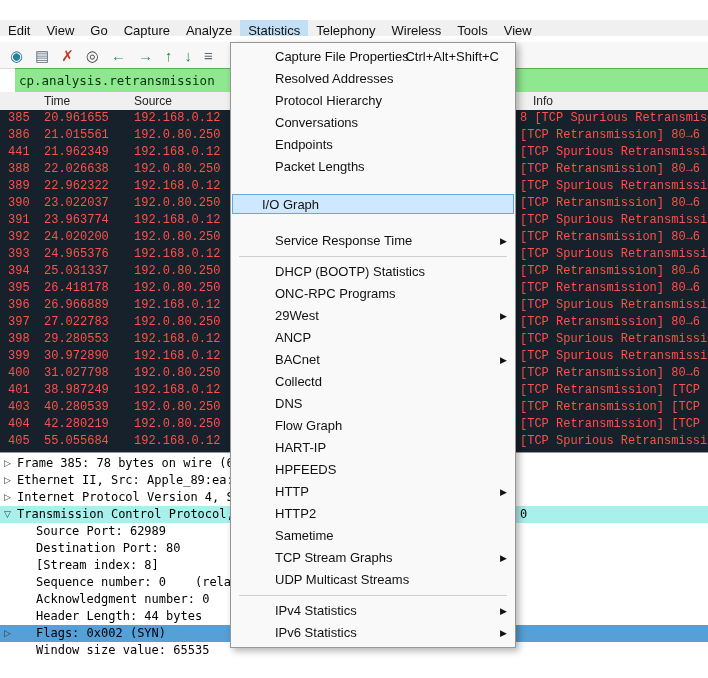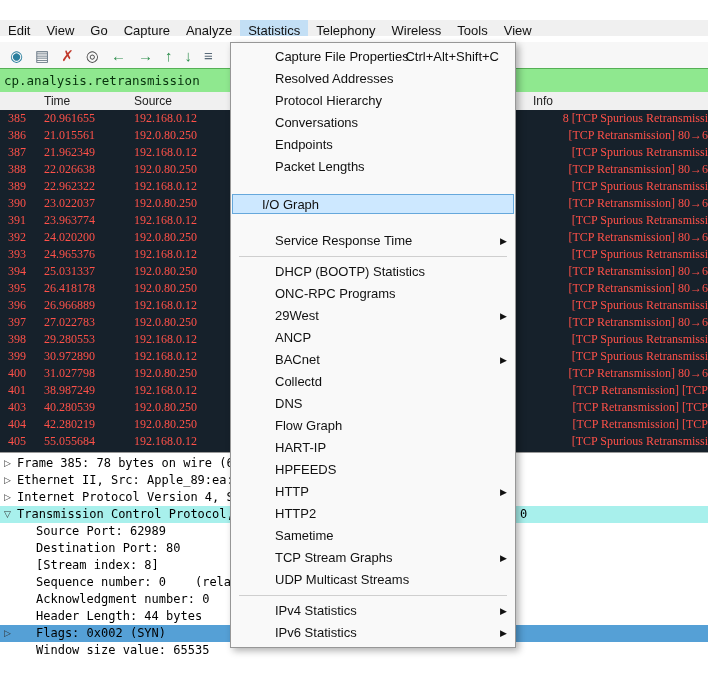--- a/index.html
+++ b/index.html
@@ -12,34 +12,34 @@
   .mb-item{padding:0 8px;line-height:22px;cursor:default;}
   .mb-item.active{background:#c3dff5;text-align:right;}
 
   
   .toolbar{position:absolute;top:42px;left:0;right:0;height:26px;background:#f7f7f7;
            border-bottom:1px solid #dcdcdc;display:flex;align-items:center;gap:12px;
            padding-left:10px;}
   .tb-icon{font-size:15px;line-height:1;}
 
   
-  .filterbar{position:absolute;top:68px;left:0;right:0;height:23px;background:#8fe88f;
+  .filterbar{position:absolute;top:68px;left:15px;right:0;height:23px;background:#8fe88f;
              border-top:1px solid #55b055;border-bottom:4px solid #7f1d1d;
              line-height:23px;font-size:12.5px;color:#07320c;padding-left:4px;
              font-family:"DejaVu Sans Mono",monospace;}
 
   
   .phead{position:absolute;top:92px;left:0;right:0;height:18px;background:#f0f0f0;
          border-bottom:1px solid #c8c8c8;font-size:12px;color:#222;}
   .phead span{position:absolute;top:0;line-height:18px;}
   .ph-time{left:44px;} .ph-source{left:134px;} .ph-info{left:533px;}
 
   
   .plist{position:absolute;top:110px;left:0;right:0;height:342px;background:#16212b;
-         font-family:Liberation Serif, serif;font-size:12px;overflow:hidden;text-align:right;}
+         font-family:Liberation Mono, monospace;font-size:12px;overflow:hidden;}
   .prow{position:relative;height:17px;color:#ff5149;}
   .prow span{position:absolute;top:0;line-height:17px;white-space:pre;}
   .c-no{left:8px;} .c-time{left:44px;} .c-src{left:134px;}
   .c-info{left:520px;right:0;overflow:hidden;}
 
   
   .detail{position:absolute;top:452px;left:0;right:0;bottom:0;background:#fff;
           border-top:1px solid #9a9a9a;padding-top:2px;
           font-family:"DejaVu Sans Mono",monospace;font-size:12px;color:#000;}
   .dline{position:relative;height:17px;line-height:17px;white-space:pre;}
@@ -110,21 +110,21 @@
         <span class="c-src">192.168.0.12</span>
         <span class="c-info">8 [TCP Spurious Retransmissi</span>
       </div>
       <div class="prow">
         <span class="c-no">386</span>
         <span class="c-time">21.015561</span>
         <span class="c-src">192.0.80.250</span>
         <span class="c-info">[TCP Retransmission] 80→6</span>
       </div>
       <div class="prow">
-        <span class="c-no">387</span>
+        <span class="c-no">441</span>
         <span class="c-time">21.962349</span>
         <span class="c-src">192.168.0.12</span>
         <span class="c-info">[TCP Spurious Retransmissi</span>
       </div>
       <div class="prow">
         <span class="c-no">388</span>
         <span class="c-time">22.026638</span>
         <span class="c-src">192.0.80.250</span>
         <span class="c-info">[TCP Retransmission] 80→6</span>
       </div>

